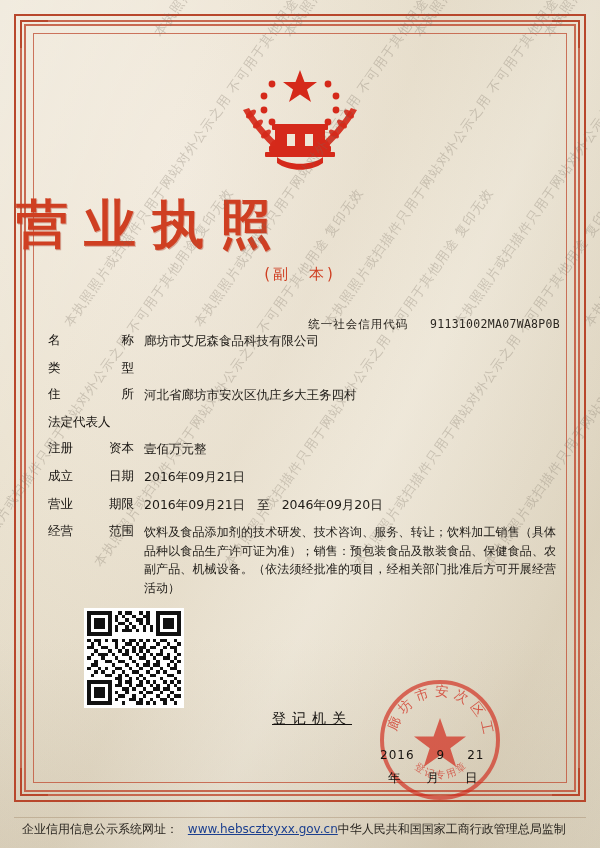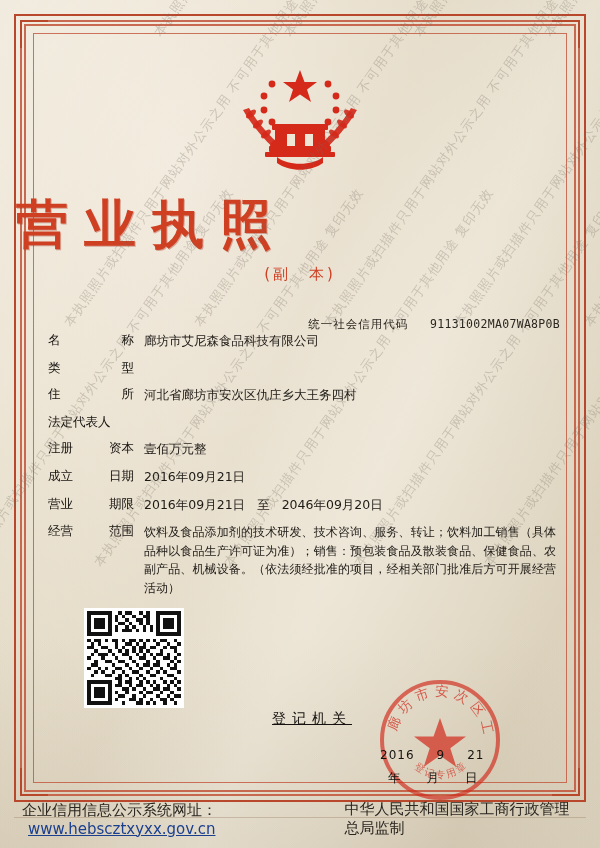--- a/index.html
+++ b/index.html
@@ -137,23 +137,23 @@
     font-size:13px;
     white-space:nowrap;
     transform-origin:left top;
     transform:rotate(-55deg);
     letter-spacing:1px;
   }
 
   
   .footer{
     position:absolute;left:0;right:0;bottom:10px;
-    display:flex;justify-content:space-between;
+    display:flex;justify-content:flex-start;
     padding:0 22px;
-    font-size:15px;color:#2a2620;
+    font-size:12px;color:#2a2620;
     align-items:center;
   }
   .footer .url{color:#1b3f8f;text-decoration:underline;margin-left:6px;}
   .footer-rule{
     position:absolute;left:14px;right:14px;bottom:30px;height:1px;background:rgba(150,120,90,.35);
   }
 </style>
 </head>
 <body>
 

